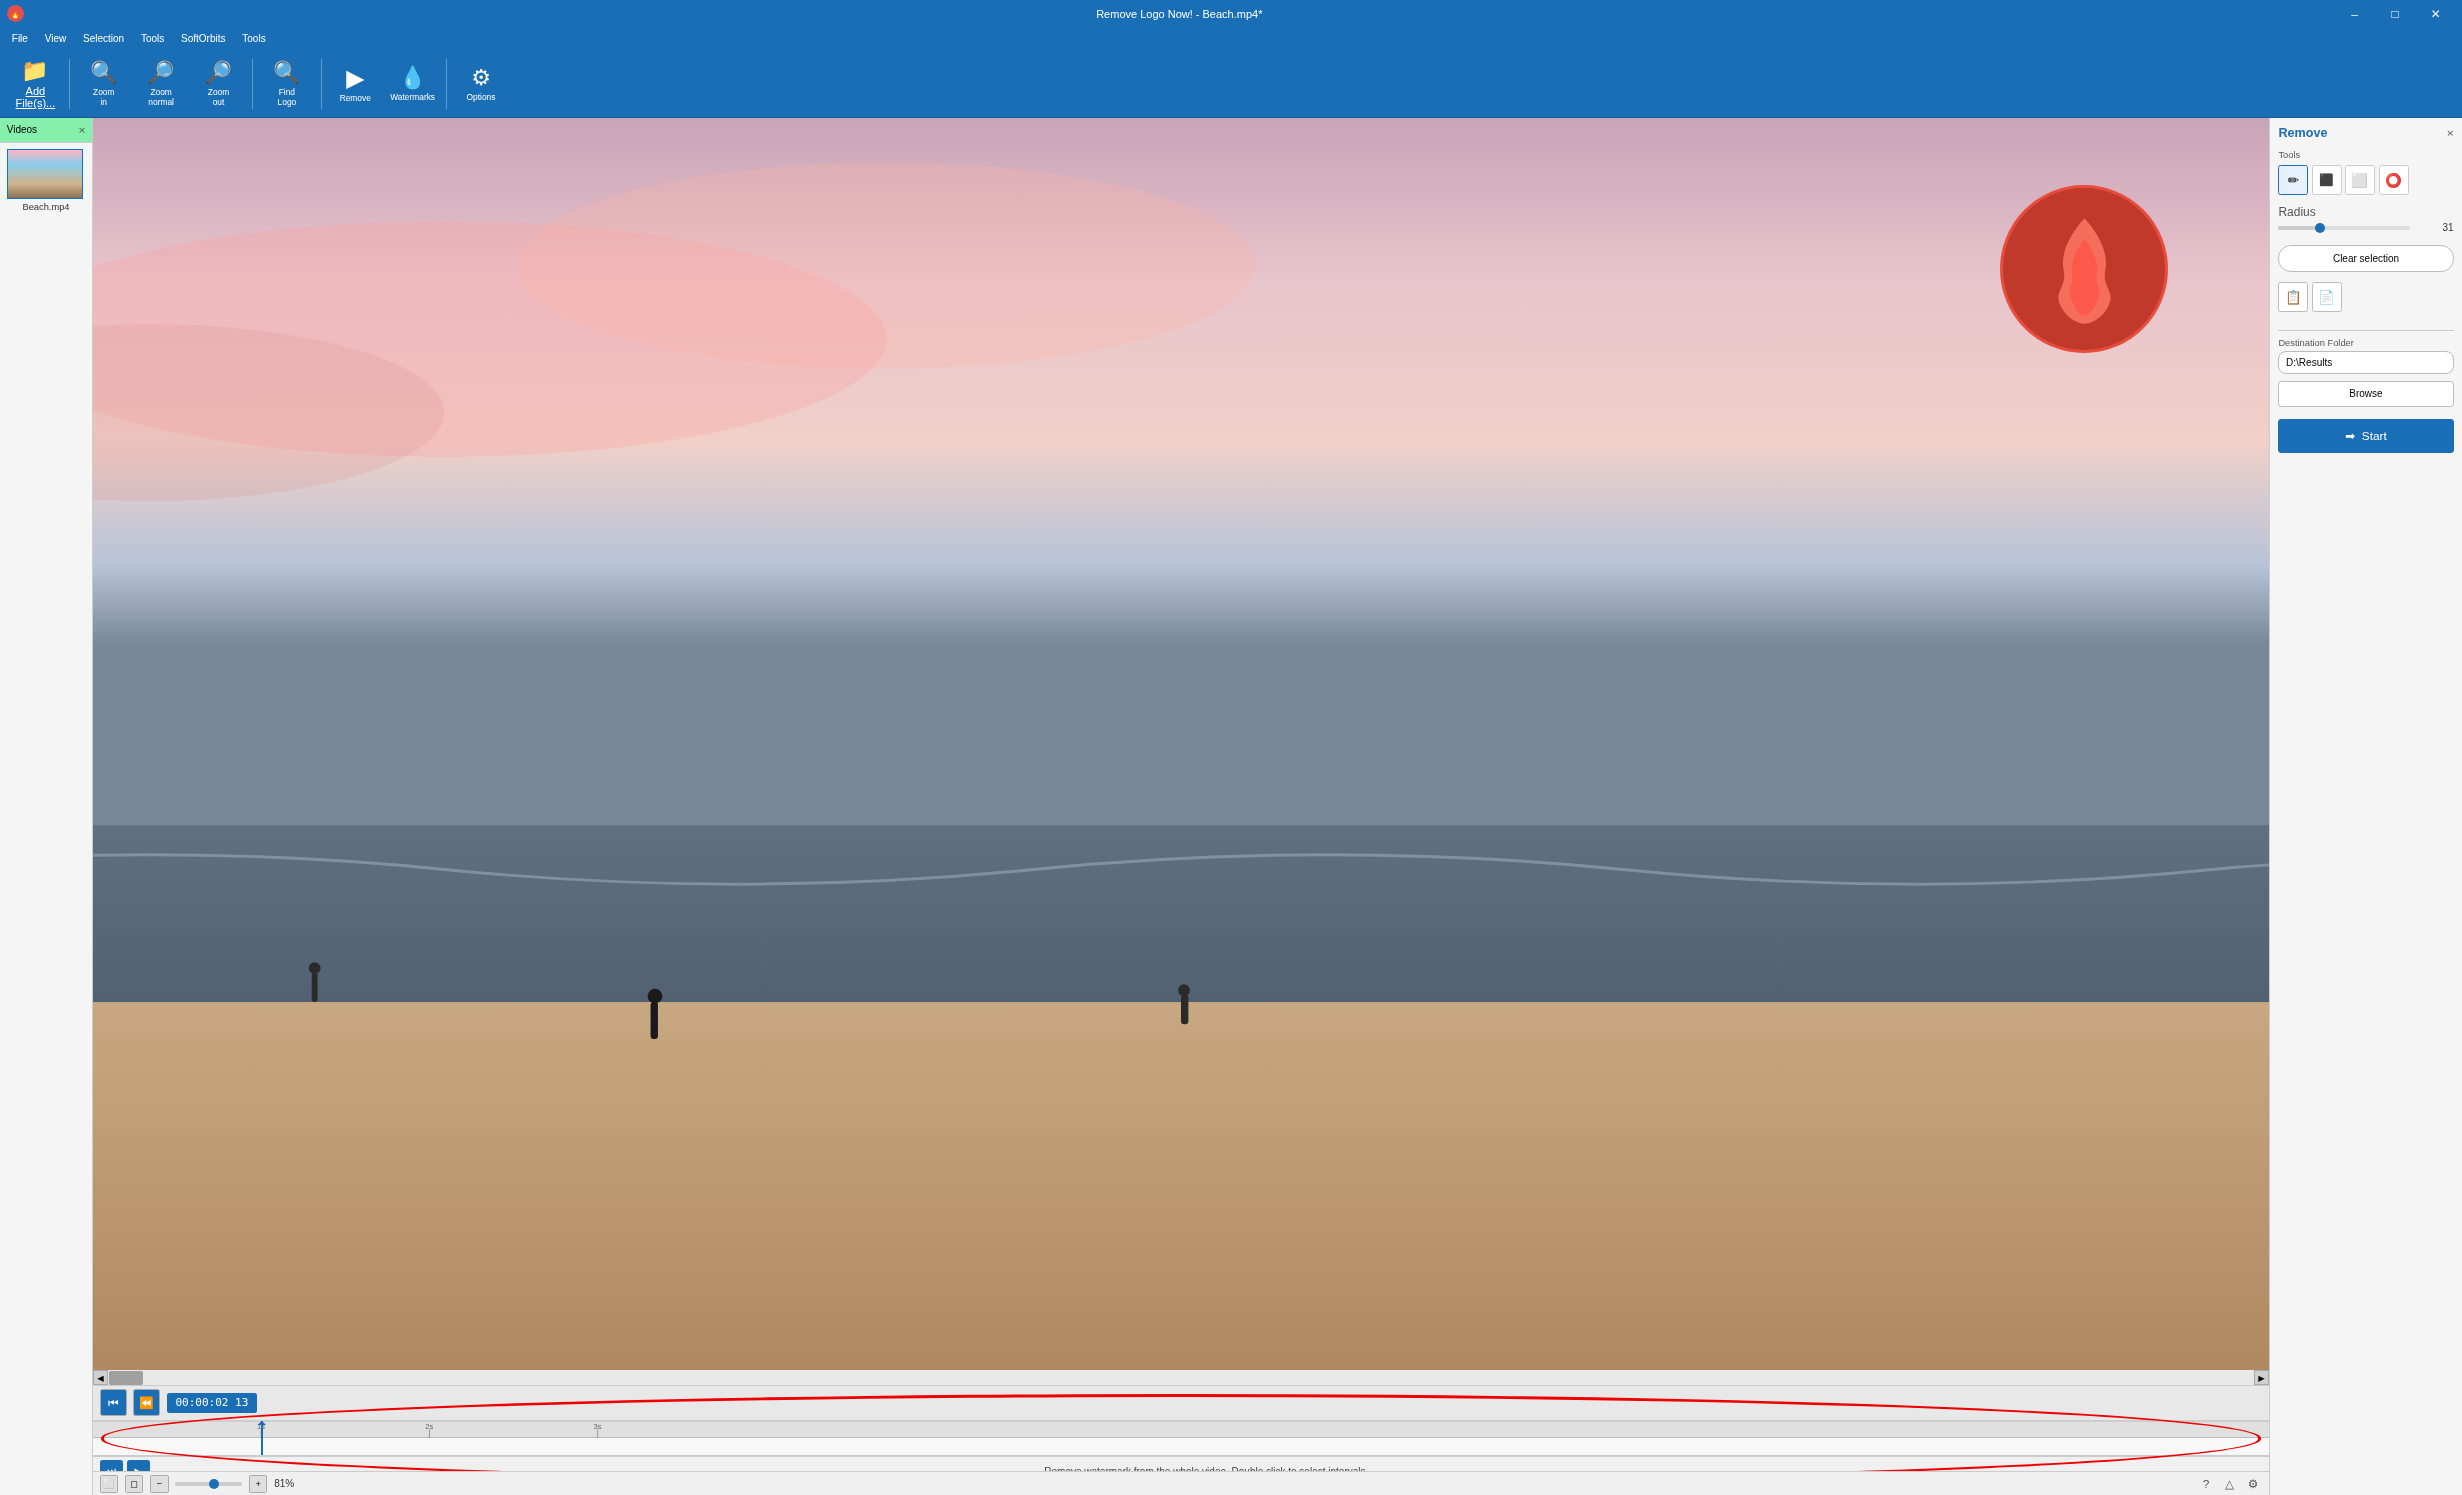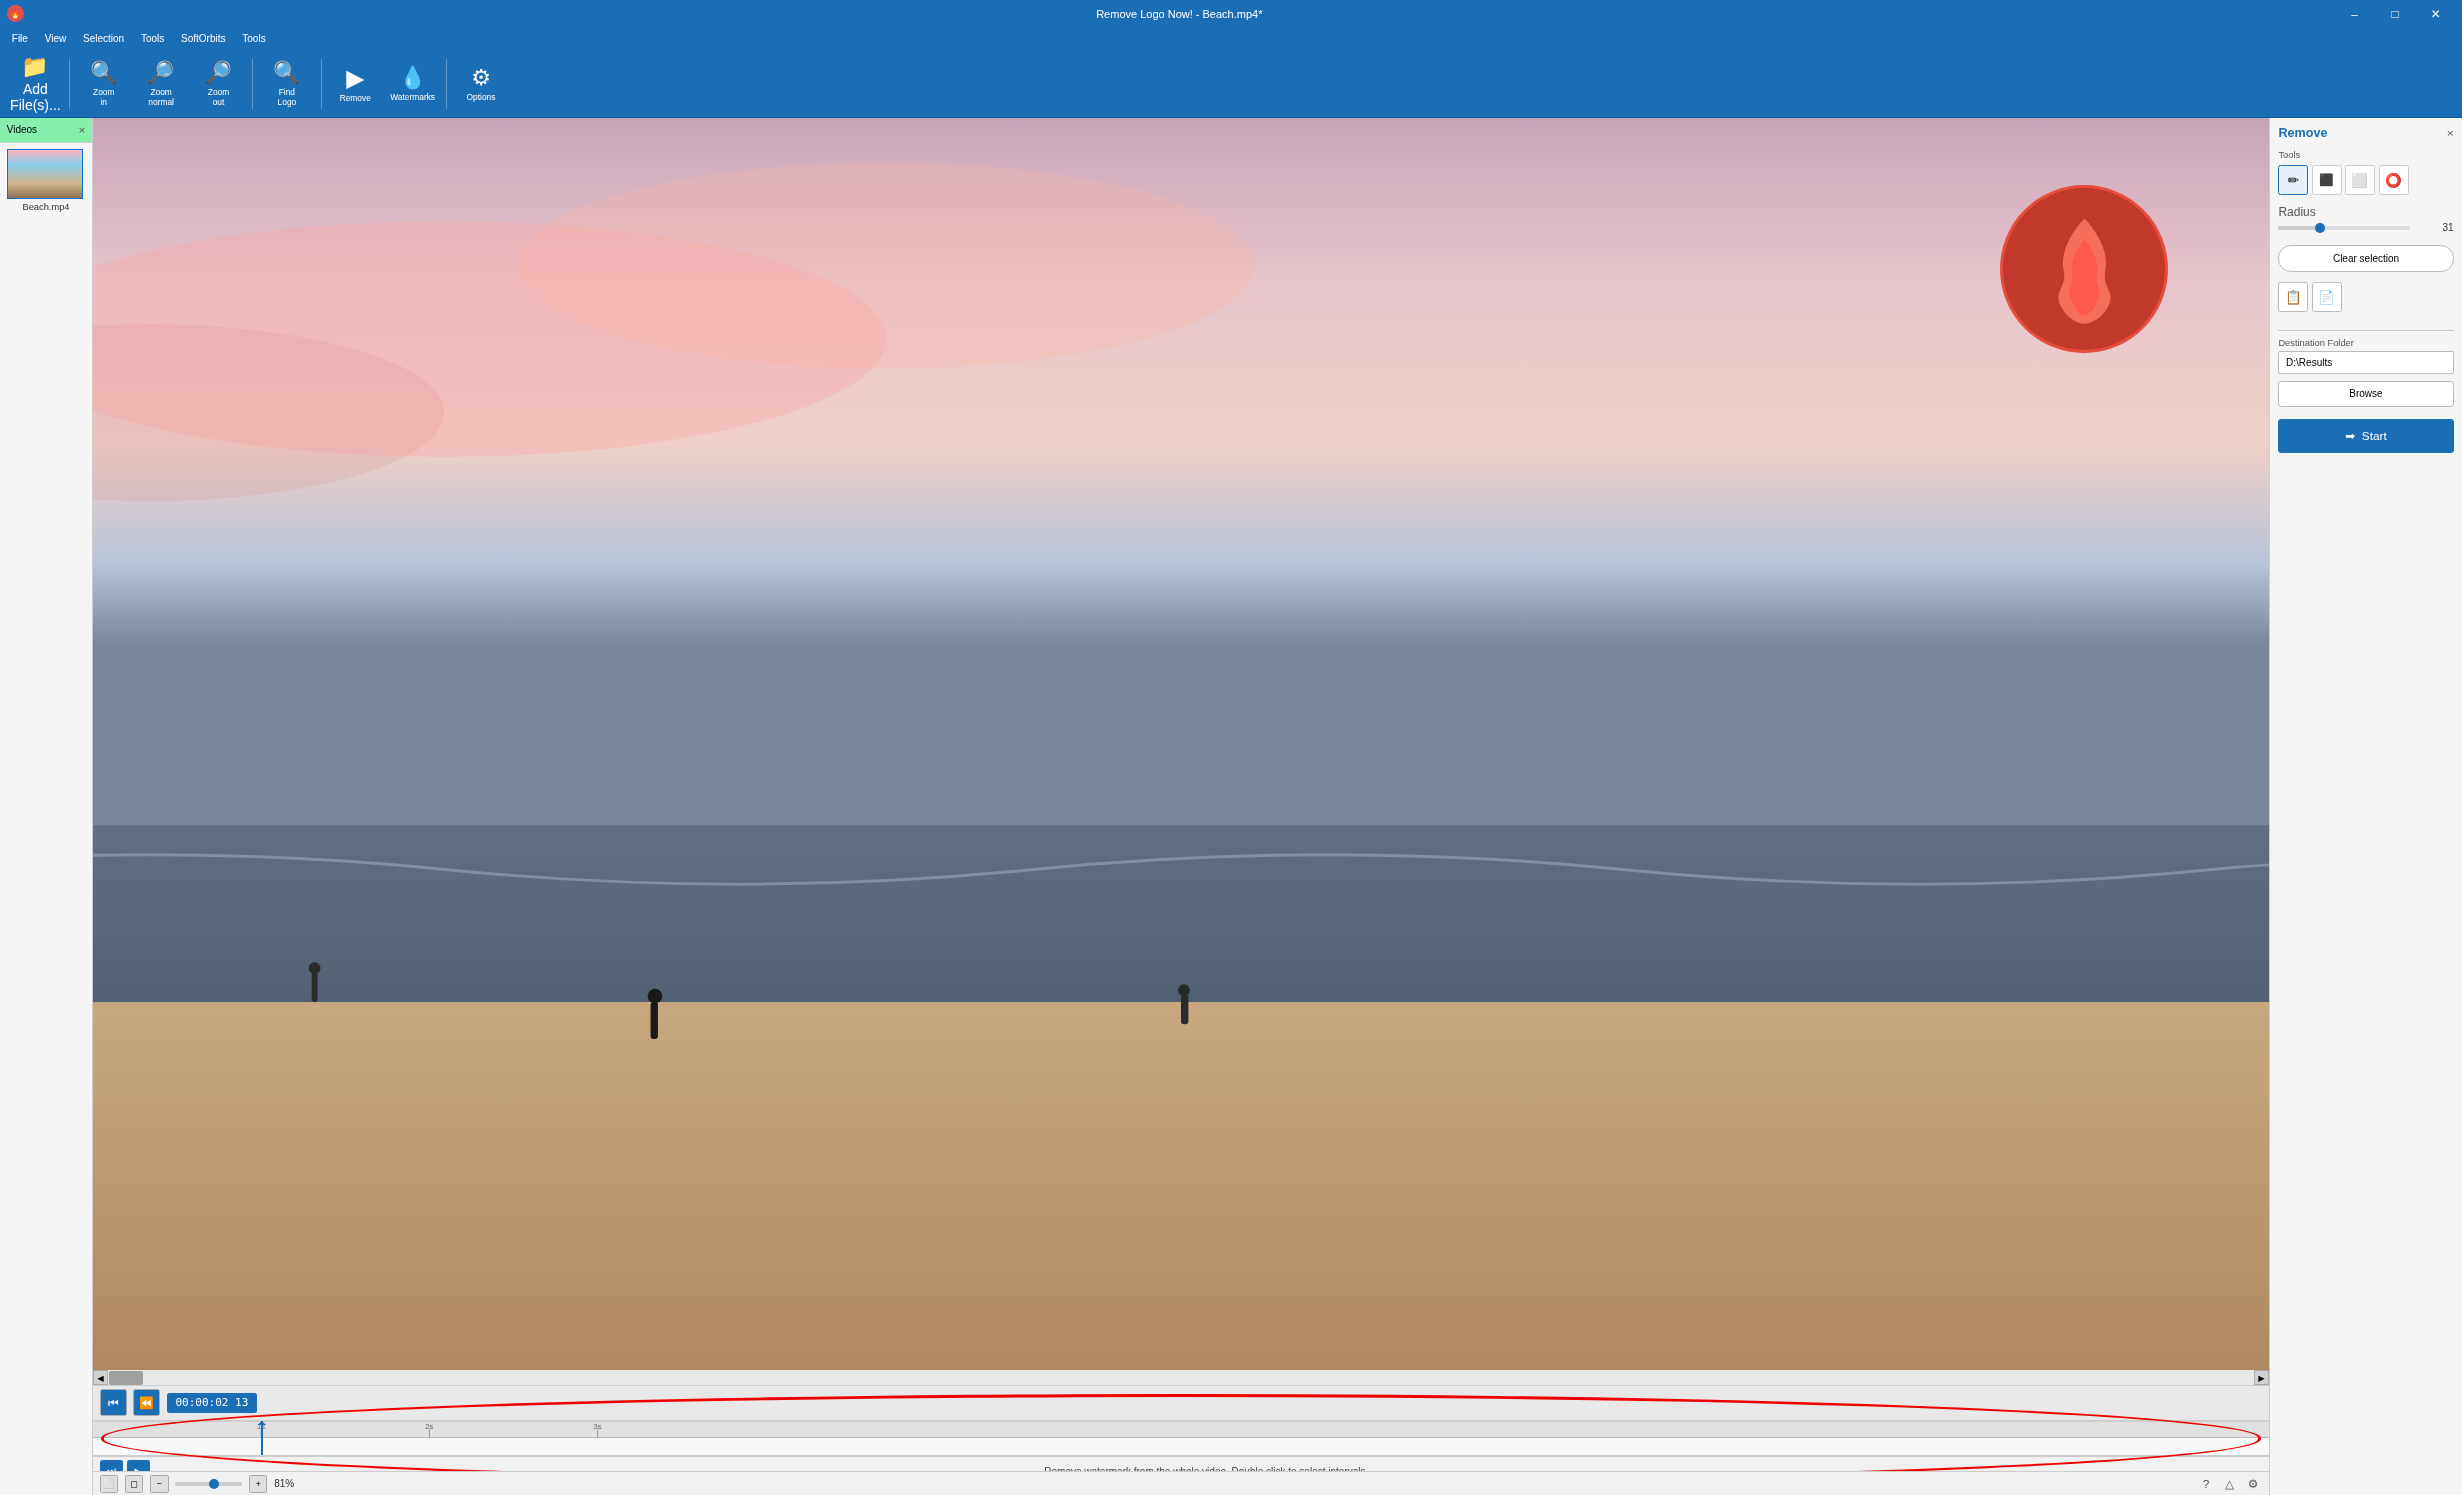--- a/index.html
+++ b/index.html
@@ -436,21 +436,21 @@
       display: flex; align-items: center; justify-content: center;
       cursor: pointer; font-size: 13.5px;
     }
 
     .dest-label {
       font-size: 9.3px; color: #555; margin-bottom: 3.4px;
     }
     .dest-input {
       width: 100%;
       border: 0.8px solid #bbb;
-      border-radius: 2px;
+      border-radius: 8px;
       padding: 5px 6.7px;
       font-size: 10px;
       margin-bottom: 6.7px;
       background: white;
     }
     .browse-btn {
       width: 100%;
       background: white;
       border: 0.8px solid #bbb;
       border-radius: 3.4px;
@@ -511,21 +511,21 @@
   <div class="menu-item">View</div>
   <div class="menu-item">Selection</div>
   <div class="menu-item">Tools</div>
   <div class="menu-item">SoftOrbits</div>
   <div class="menu-item">Tools</div>
 </div>
 
 <div id="toolbar">
   <div class="toolbar-btn">
     <span class="tb-icon">📁</span>
-    <span style="white-space:pre-line;font-size:14px;">Add
+    <span style="white-space:pre-line;font-size:11px;text-decoration:underline;">Add
 File(s)...</span>
   </div>
   <div class="toolbar-separator"></div>
   <div class="toolbar-btn">
     <span class="tb-icon">🔍</span>
     <span style="font-size:8.4px;">Zoom<br>in</span>
   </div>
   <div class="toolbar-btn">
     <span class="tb-icon">🔎</span>
     <span style="font-size:8.4px;">Zoom<br>normal</span>

